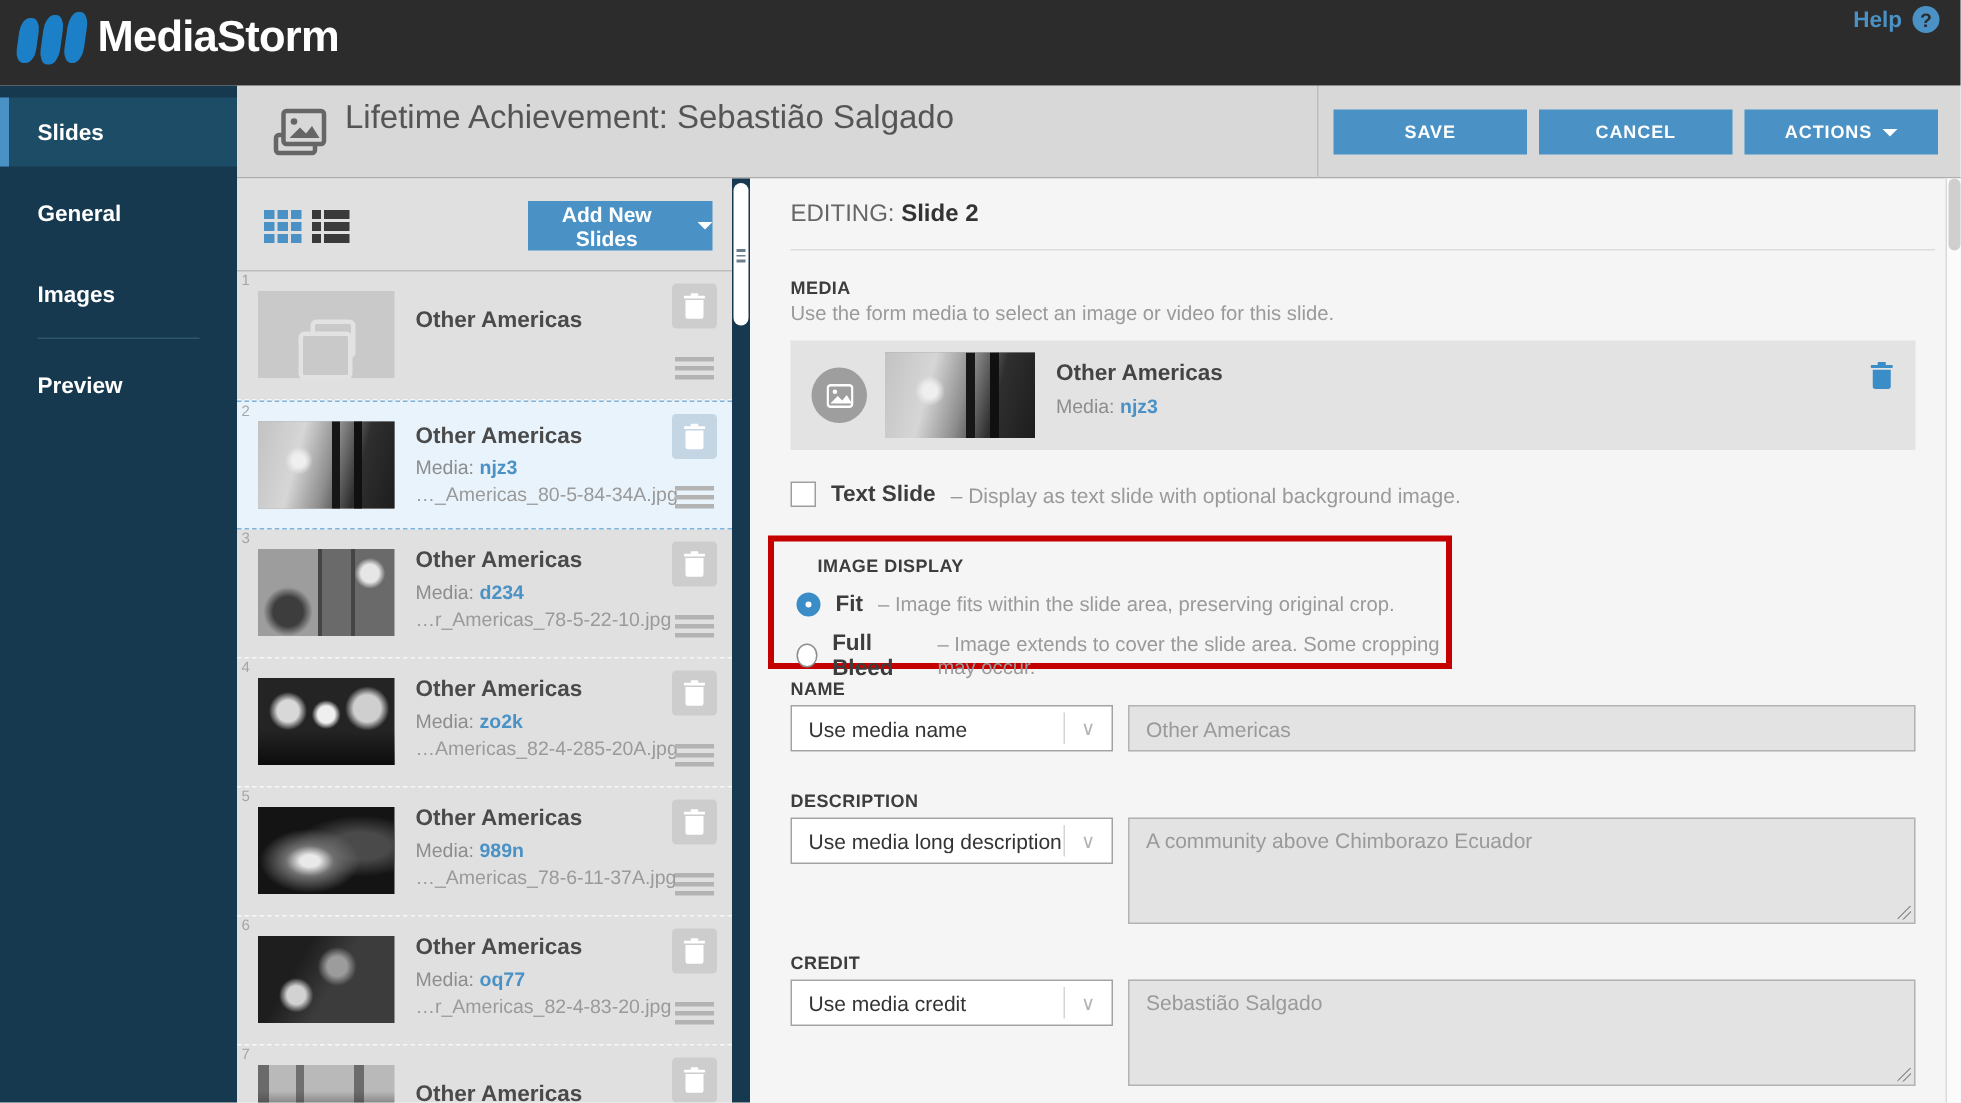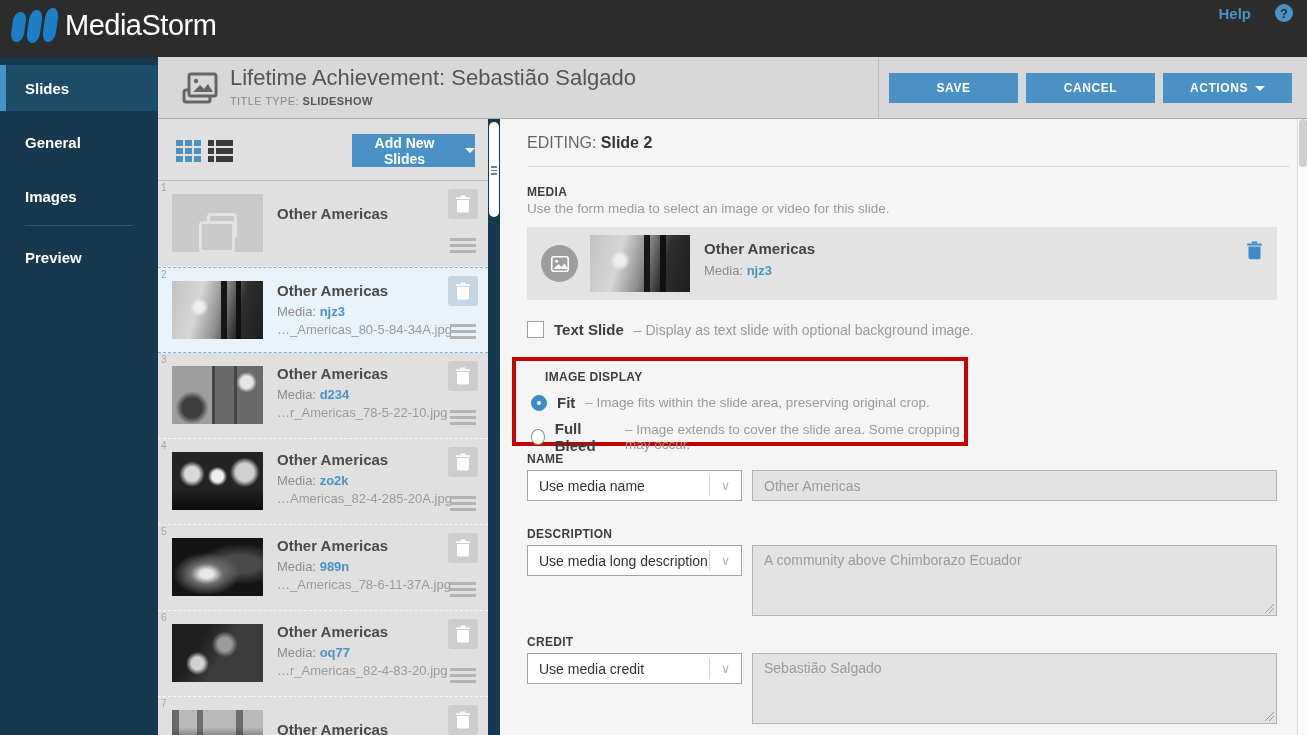--- a/index.html
+++ b/index.html
@@ -6,22 +6,22 @@
   html,body { width:1307px; height:735px; overflow:hidden; background:#f5f5f5;
     font-family:"Liberation Sans", sans-serif; }
 
   
   .app-header { position:absolute; left:0; top:0; width:1307px; height:57px; background:#2d2c2c; z-index:30; }
   .logo { position:absolute; left:12px; top:8px; display:flex; align-items:center; gap:8px; }
   .logo-marks { display:flex; gap:3px; }
   .logo-marks span { width:13px; height:34px; background:#1c80c8; border-radius:45% 45% 45% 45%/30% 30% 30% 30%; transform:skewX(-8deg); }
   .logo-marks span:nth-child(1){height:30px; margin-top:4px;}
   .logo-marks span:nth-child(2){height:33px; margin-top:2px;}
-  .logo-text { color:#fff; font-size:29px; font-weight:normal; letter-spacing:-0.5px; }
-  .help-wrap { position:absolute; right:14px; top:4px; display:flex; align-items:center; gap:24px; cursor:pointer; }
+  .logo-text { color:#fff; font-size:29px; font-weight:bold; letter-spacing:-0.5px; }
+  .help-wrap { position:absolute; right:14px; top:4px; display:flex; align-items:center; gap:7px; cursor:pointer; }
   .help-link { color:#4a92c6; font-size:15px; font-weight:bold; }
   .help-icon { width:18px; height:18px; border-radius:50%; background:#4a92c6; color:#2d2c2c; font-size:13px; font-weight:bold; display:flex; align-items:center; justify-content:center; }
 
   
   .sidebar { position:absolute; left:0; top:57px; width:158px; height:678px; background:#17394f; z-index:20; }
   .side-item { position:relative; height:46px; display:flex; align-items:center; padding-left:25px; color:#fff; font-size:15px; font-weight:bold; cursor:pointer; margin-top:8px; }
   .side-item.active { background:#1d4c66; border-left:6px solid #4a92c6; padding-left:19px; }
   .side-divider { height:1px; background:#2c556e; margin:6px 25px 0 25px; }
 
   
@@ -163,24 +163,20 @@
   <div class="title-icon">
     <svg width="40" height="40" viewBox="0 0 40 40" fill="none">
       <rect x="4" y="22" width="26" height="12" rx="2" stroke="#666" stroke-width="3"></rect>
       <rect x="9" y="6" width="27" height="22" rx="2" fill="#d8d8d8" stroke="#666" stroke-width="3"></rect>
       <circle cx="16" cy="13" r="2.2" fill="#666"></circle>
       <path d="M13 24 l7-7 4 4 4-5 5 8 z" fill="#666"></path>
     </svg>
   </div>
   <div class="title-block">
     <div class="page-title">Lifetime Achievement: Sebastião Salgado</div>
-    <div class="title-type">
-      <span>TITLE TYPE:</span>
-      <b>SLIDESHOW</b>
-    </div>
   </div>
   <div class="titlebar-sep"></div>
   <div class="btn-row">
     <button class="btn">SAVE</button>
     <button class="btn">CANCEL</button>
     <button class="btn">
       <span>ACTIONS</span>
       <span class="caret"></span>
     </button>
   </div>

